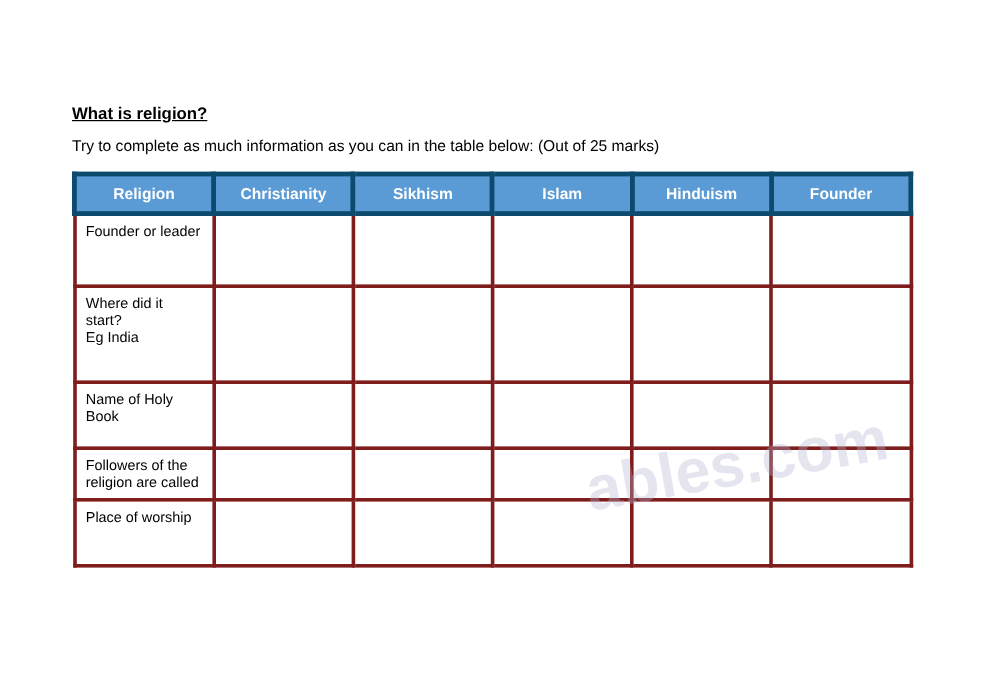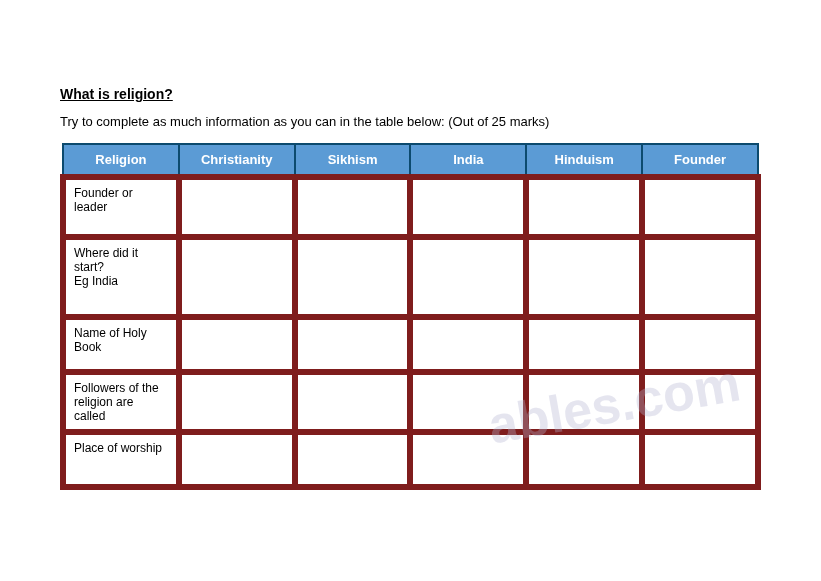--- a/index.html
+++ b/index.html
@@ -41,25 +41,25 @@
       table-layout: fixed;
     }
 
     thead tr th {
       background-color: #5b9bd5;
       color: #ffffff;
       font-weight: bold;
       font-size: 13px;
       padding: 7px 6px;
       text-align: center;
-      border: 2px solid #0c4a6e;
+      border: 4px solid #0c4a6e;
     }
 
     tbody tr td {
-      border: 6px solid #7f1d1d;
+      border: 3px solid #7f1d1d;
       padding: 6px 8px;
       vertical-align: top;
       font-size: 12px;
       height: 60px;
       background-color: #ffffff;
     }
 
     tbody tr td:first-child {
       font-size: 12px;
       font-weight: normal;
@@ -93,21 +93,21 @@
 <div class="page-container">
   <div class="title">What is religion?</div>
   <div class="subtitle">Try to complete as much information as you can in the table below: (Out of 25 marks)</div>
 
   <table>
     <thead>
       <tr>
         <th>Religion</th>
         <th>Christianity</th>
         <th>Sikhism</th>
-        <th>India</th>
+        <th>Islam</th>
         <th>Hinduism</th>
         <th>Founder</th>
       </tr>
     </thead>
     <tbody>
       <tr class="row-founder">
         <td style="white-space: pre-line;">Founder or leader</td>
         <td contenteditable="true" style=""></td>
         <td contenteditable="true" style=""></td>
         <td contenteditable="true" style=""></td>

